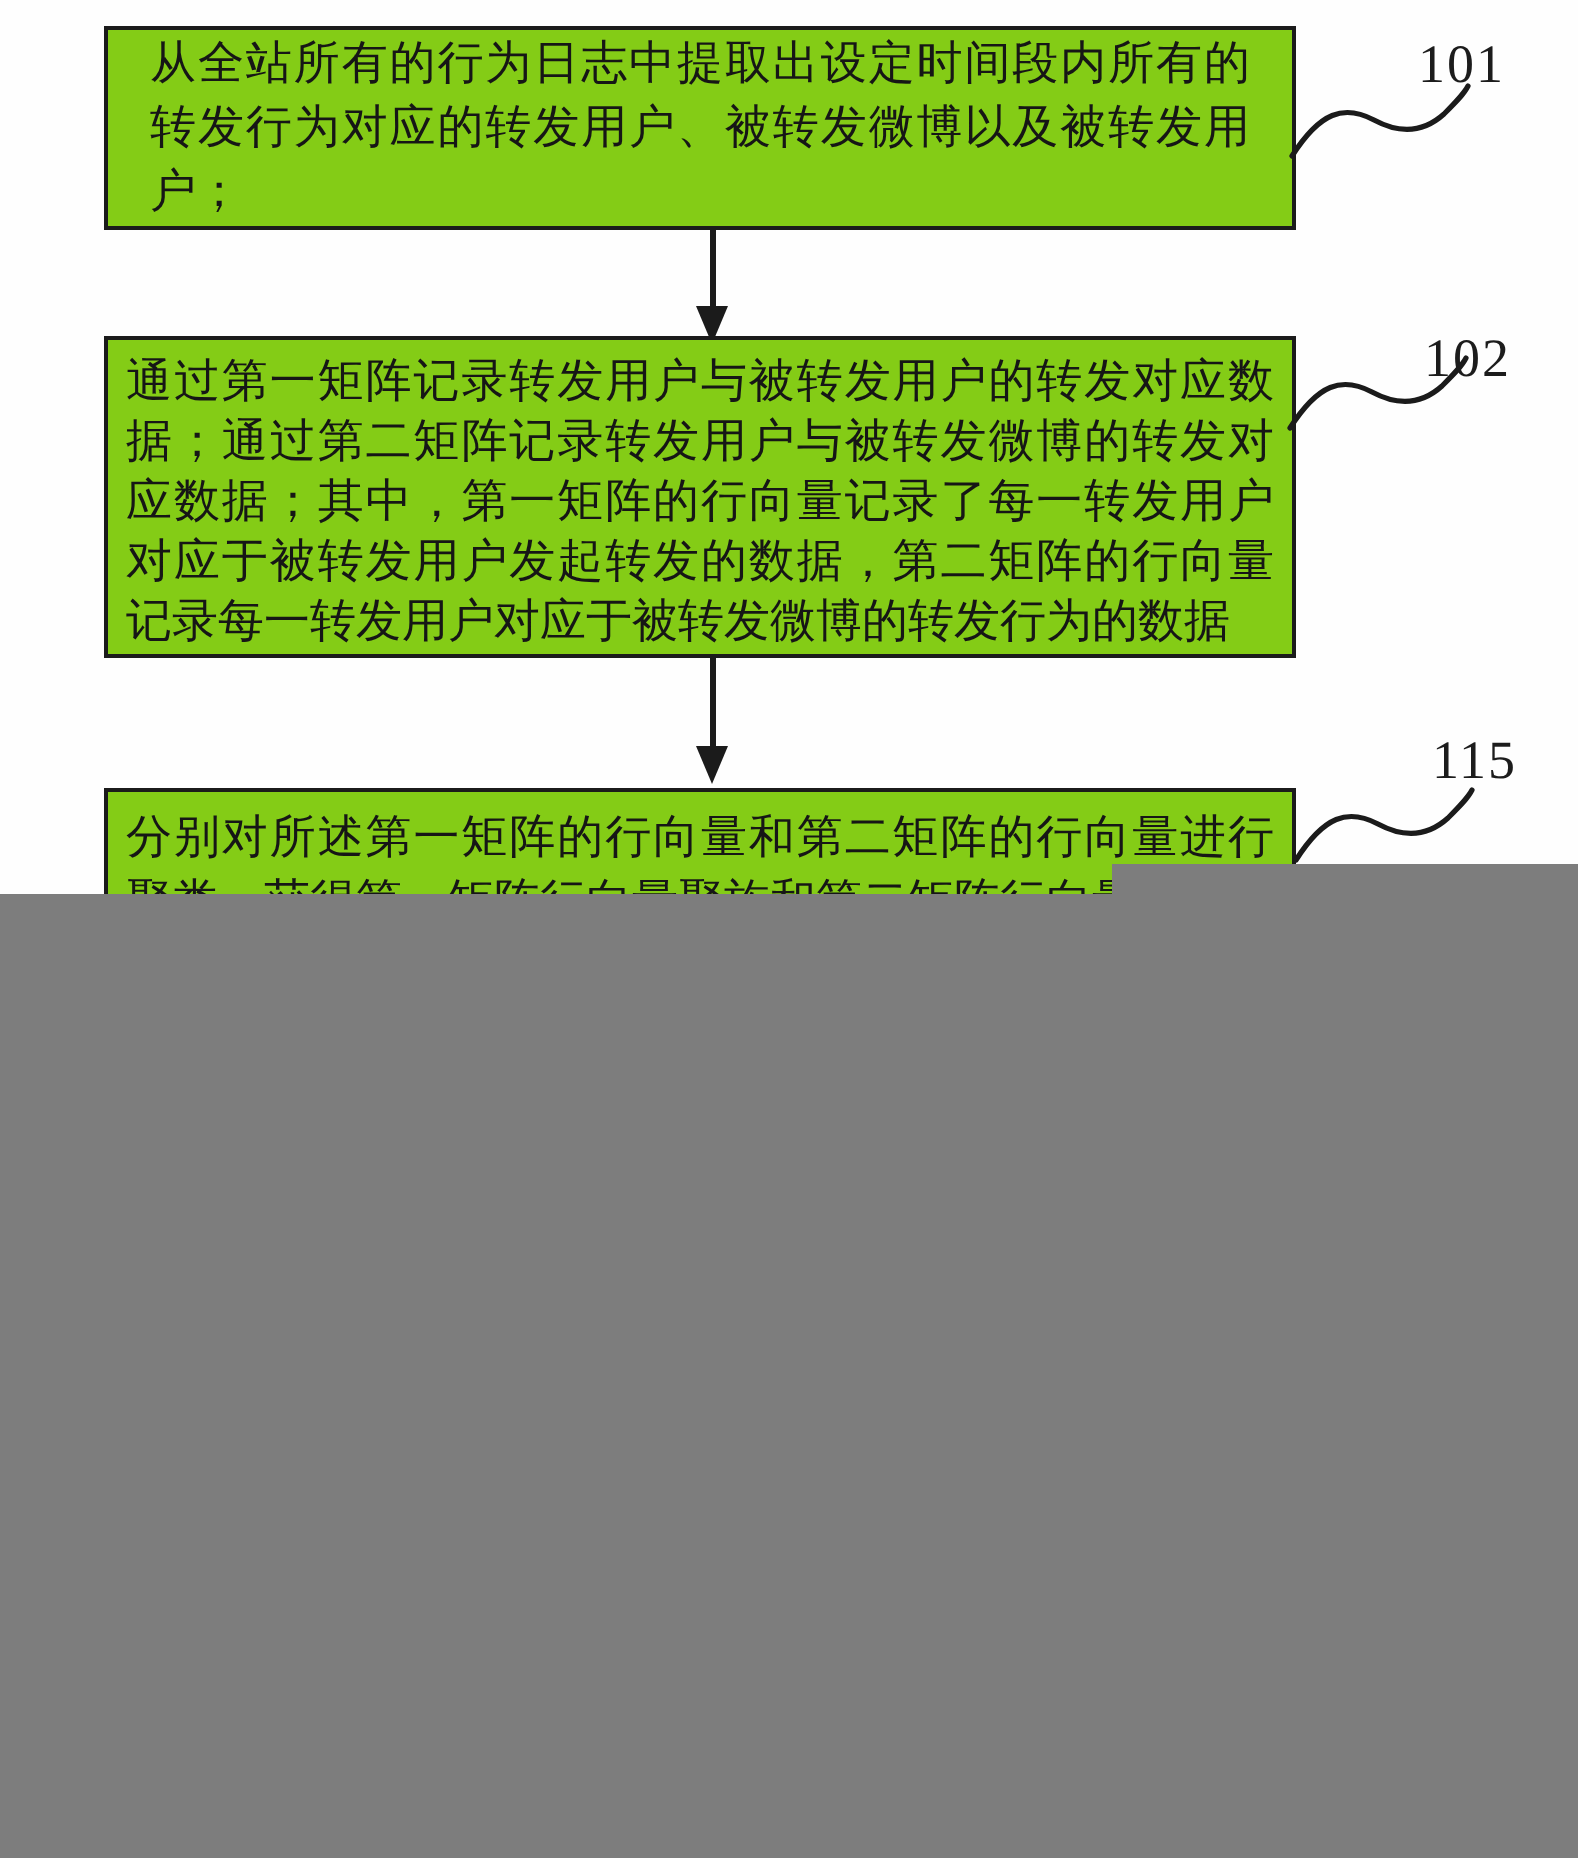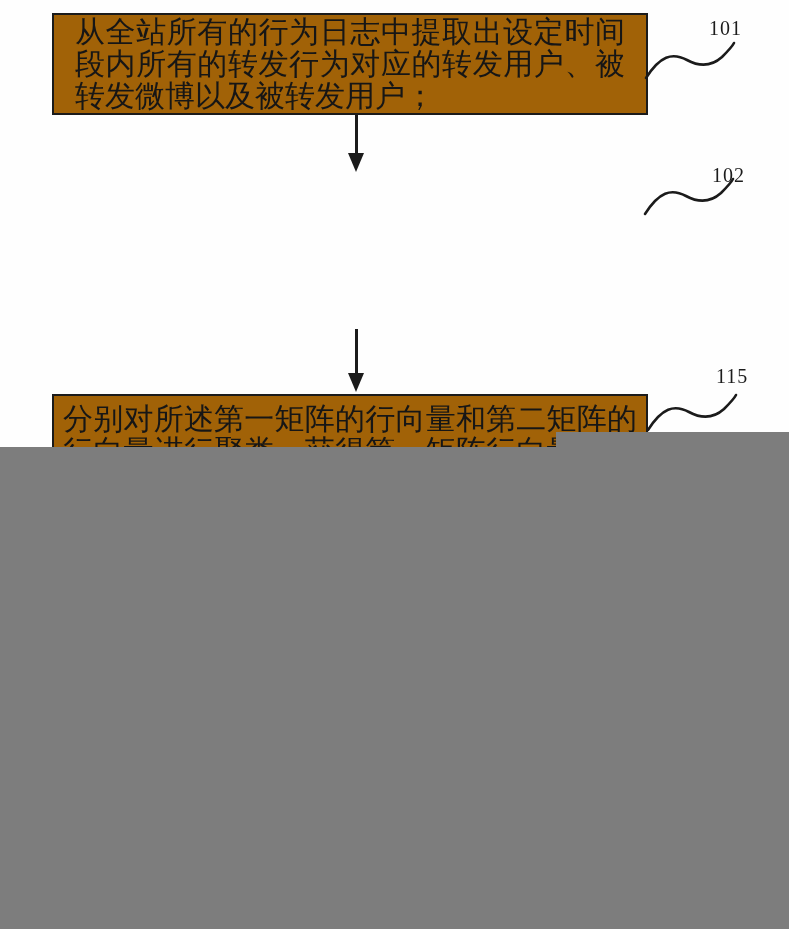--- a/index.html
+++ b/index.html
@@ -16,23 +16,23 @@
     font-family: "Liberation Serif", "DejaVu Serif", serif;
   }
 
   
   .flow-box {
     position: absolute;
     left: 52px;
     width: 596px;
     box-sizing: border-box;
     border: 2.5px solid #1b1b1b;
-    background: #a16207;
+    background: #84cc16;
     color: #161616;
-    font-size: 30px;
+    font-size: 23px;
     line-height: 31px;
     text-align: justify;
     text-justify: inter-character;
   }
   .flow-box p { margin: 0; }
 
   .box-101 {
     top: 13px;
     height: 102px;
     display: flex;
@@ -69,21 +69,21 @@
   }
   .arrow1-line { left: 355px; top: 114px; height: 42px; }
   .arrow1-head { left: 348px; top: 153px; }
   .arrow2-line { left: 355px; top: 329px; height: 46px; }
   .arrow2-head { left: 348px; top: 373px; }
 
   
   .ref-label {
     position: absolute;
     color: #1c1c1c;
-    font-size: 20px;
+    font-size: 27px;
     letter-spacing: 1px;
   }
   .ref-101 { left: 709px; top: 17px; }
   .ref-102 { left: 712px; top: 164px; text-align: right; }
   .ref-103 { left: 716px; top: 365px; }
 
   .squiggle {
     position: absolute;
     width: 96px;
     height: 42px;
@@ -106,20 +106,23 @@
 
 <div class="canvas">
 
   <div class="flow-box box-101">
     <p>从全站所有的行为日志中提取出设定时间段内所有的转发行为对应的转发用户、被转发微博以及被转发用户；</p>
   </div>
 
   <div class="arrow-line arrow1-line"></div>
   <div class="arrow-head arrow1-head"></div>
 
+  <div class="flow-box box-102">
+    <p>通过第一矩阵记录转发用户与被转发用户的转发对应数据；通过第二矩阵记录转发用户与被转发微博的转发对应数据；其中，第一矩阵的行向量记录了每一转发用户对应于被转发用户发起转发的数据，第二矩阵的行向量记录每一转发用户对应于被转发微博的转发行为的数据</p>
+  </div>
 
   <div class="arrow-line arrow2-line"></div>
   <div class="arrow-head arrow2-head"></div>
 
   <div class="flow-box box-103">
     <p>分别对所述第一矩阵的行向量和第二矩阵的行向量进行聚类，获得第一矩阵行向量聚族和第二矩阵行向量</p>
   </div>
 
   <div class="squiggle sq-101">
     <svg viewBox="0 0 96 42" xmlns="http://www.w3.org/2000/svg">

